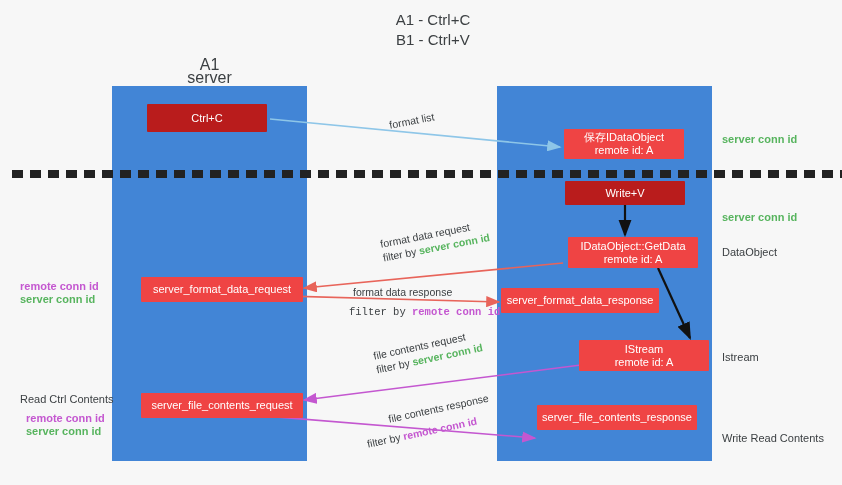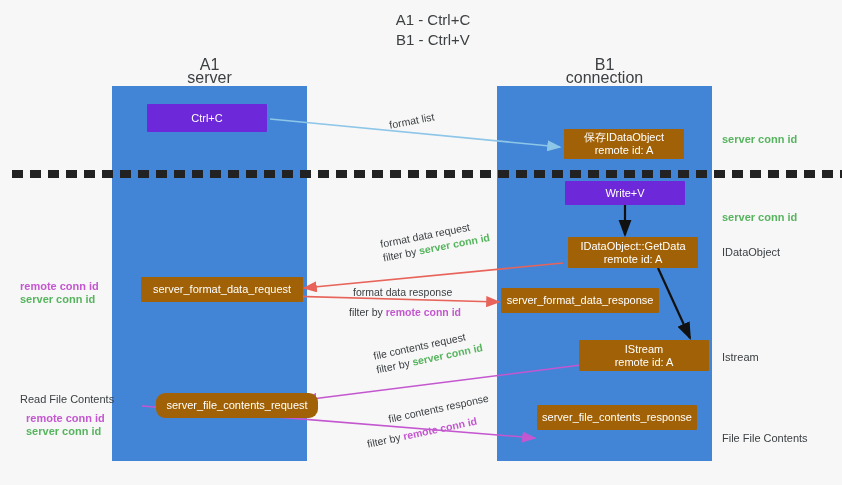--- a/index.html
+++ b/index.html
@@ -61,22 +61,22 @@
     flex-direction: column;
     align-items: center;
     justify-content: center;
     color: #ffffff;
     font-size: 11px;
     line-height: 13px;
     text-align: center;
     border-radius: 1px;
     z-index: 5;
   }
-  .box.green { background: #6d28d9; }
-  .box.orange { background: #a16207; }
+  .box.green { background: #b91c1c; }
+  .box.orange { background: #ef4444; }
   .box .sub { font-size: 11px; }
 
   
   .lbl {
     font-size: 11px;
     line-height: 14px;
     color: #3c4043;
     white-space: nowrap;
   }
   .lbl.green-t { color: #57b45e; font-weight: bold; }
@@ -116,24 +116,20 @@
 
 <div id="canvas">
 
   <div class="abs title">A1 - Ctrl+C
 B1 - Ctrl+V</div>
 
   <div class="abs lane-head" style="left:100px; top:58px; width:195px;">
     <span class="l1">A1</span>
     <span class="l2">server</span>
   </div>
-  <div class="abs lane-head" style="left:485px; top:58px; width:215px;">
-    <span class="l1">B1</span>
-    <span class="l2">connection</span>
-  </div>
 
   <div class="abs lane" id="lane-a1"></div>
   <div class="abs lane" id="lane-b1"></div>
 
   <svg class="arrows">
     <defs>
       <marker id="ah-blue" markerWidth="9" markerHeight="7" refX="8" refY="3.5" orient="auto">
         <polygon points="0 0, 9 3.5, 0 7" fill="#8ec6e8"></polygon>
       </marker>
       <marker id="ah-red" markerWidth="9" markerHeight="7" refX="8" refY="3.5" orient="auto">
@@ -188,56 +184,56 @@
 
   <div class="abs box orange" style="left:129px; top:277px; width:162px; height:25px;">
     <span>server_format_data_request</span>
   </div>
 
   <div class="abs box orange" style="left:567px; top:340px; width:130px; height:31px;">
     <span>IStream</span>
     <span class="sub">remote id: A</span>
   </div>
 
-  <div class="abs box orange" style="left:144px; top:393px; width:162px; height:25px;border-radius:9px;">
+  <div class="abs box orange" style="left:129px; top:393px; width:162px; height:25px;">
     <span>server_file_contents_request</span>
   </div>
 
   <div class="abs box orange" style="left:525px; top:405px; width:160px; height:25px;">
     <span>server_file_contents_response</span>
   </div>
 
   <div class="abs ann rot-a" style="left:376px; top:118px;">format list</div>
 
   <div class="abs ann rot-a" style="left:367px; top:237px;">
     <div>format data request</div>
     <div><span>filter by </span><span class="g">server conn id</span></div>
   </div>
 
   <div class="abs ann" style="left:341px; top:285px;">
     <div>format data response</div>
-    <div style="margin-top:6px; margin-left:-4px;"><span>filter by </span><span class="m">remote conn id</span></div>
+    <div style="margin-top:6px; margin-left:-4px;font-family:Liberation Mono, monospace;"><span>filter by </span><span class="m">remote conn id</span></div>
   </div>
 
   <div class="abs ann rot-b" style="left:360px; top:349px;">
     <div>file contents request</div>
     <div><span>filter by </span><span class="g">server conn id</span></div>
   </div>
 
   <div class="abs ann rot-b" style="left:375px; top:412px;">
     <div>file contents response</div>
     <div style="margin-top:6px; margin-left:-26px;"><span>filter by </span><span class="m">remote conn id</span></div>
   </div>
 
   <div class="abs lbl green-t" style="left:710px; top:132px;">server conn id</div>
   <div class="abs lbl green-t" style="left:710px; top:210px;">server conn id</div>
-  <div class="abs lbl" style="left:710px; top:245px;">IDataObject</div>
+  <div class="abs lbl" style="left:710px; top:245px;">DataObject</div>
   <div class="abs lbl" style="left:710px; top:350px;">Istream</div>
-  <div class="abs lbl" style="left:710px; top:431px;">File File Contents</div>
+  <div class="abs lbl" style="left:710px; top:431px;">Write Read Contents</div>
 
   <div class="abs lbl magenta-t" style="left:8px; top:279px;">remote conn id</div>
   <div class="abs lbl green-t" style="left:8px; top:292px;">server conn id</div>
 
-  <div class="abs lbl" style="left:8px; top:392px;">Read File Contents</div>
+  <div class="abs lbl" style="left:8px; top:392px;">Read Ctrl Contents</div>
   <div class="abs lbl magenta-t" style="left:14px; top:411px;">remote conn id</div>
   <div class="abs lbl green-t" style="left:14px; top:424px;">server conn id</div>
 
 </div>
 
 </body></html>

